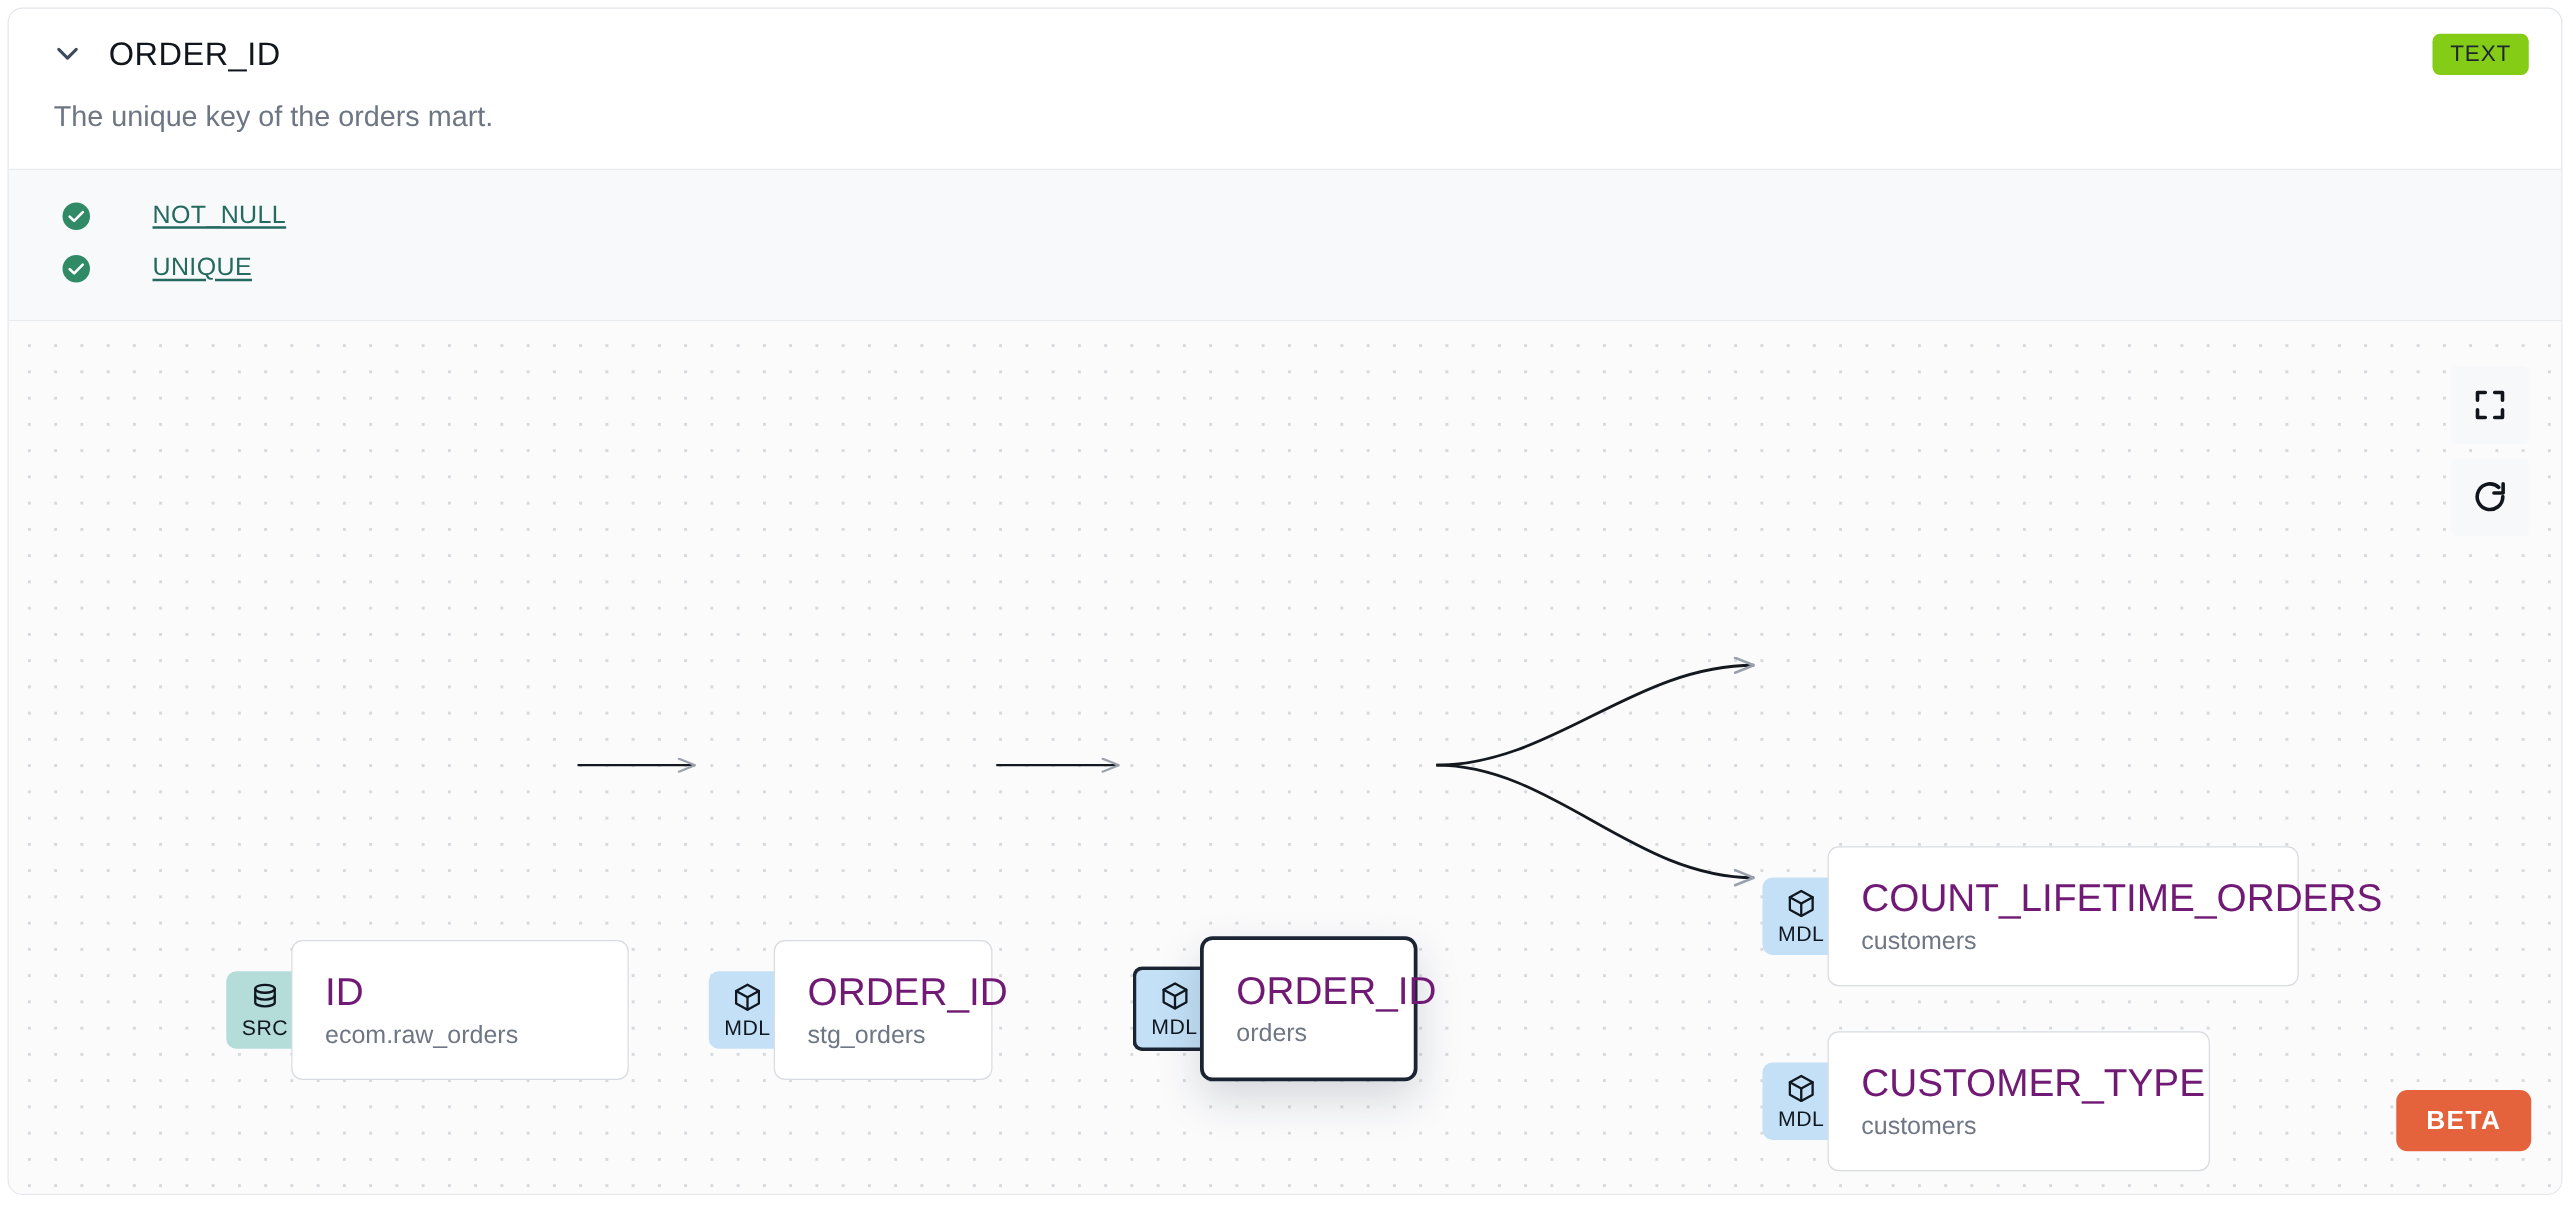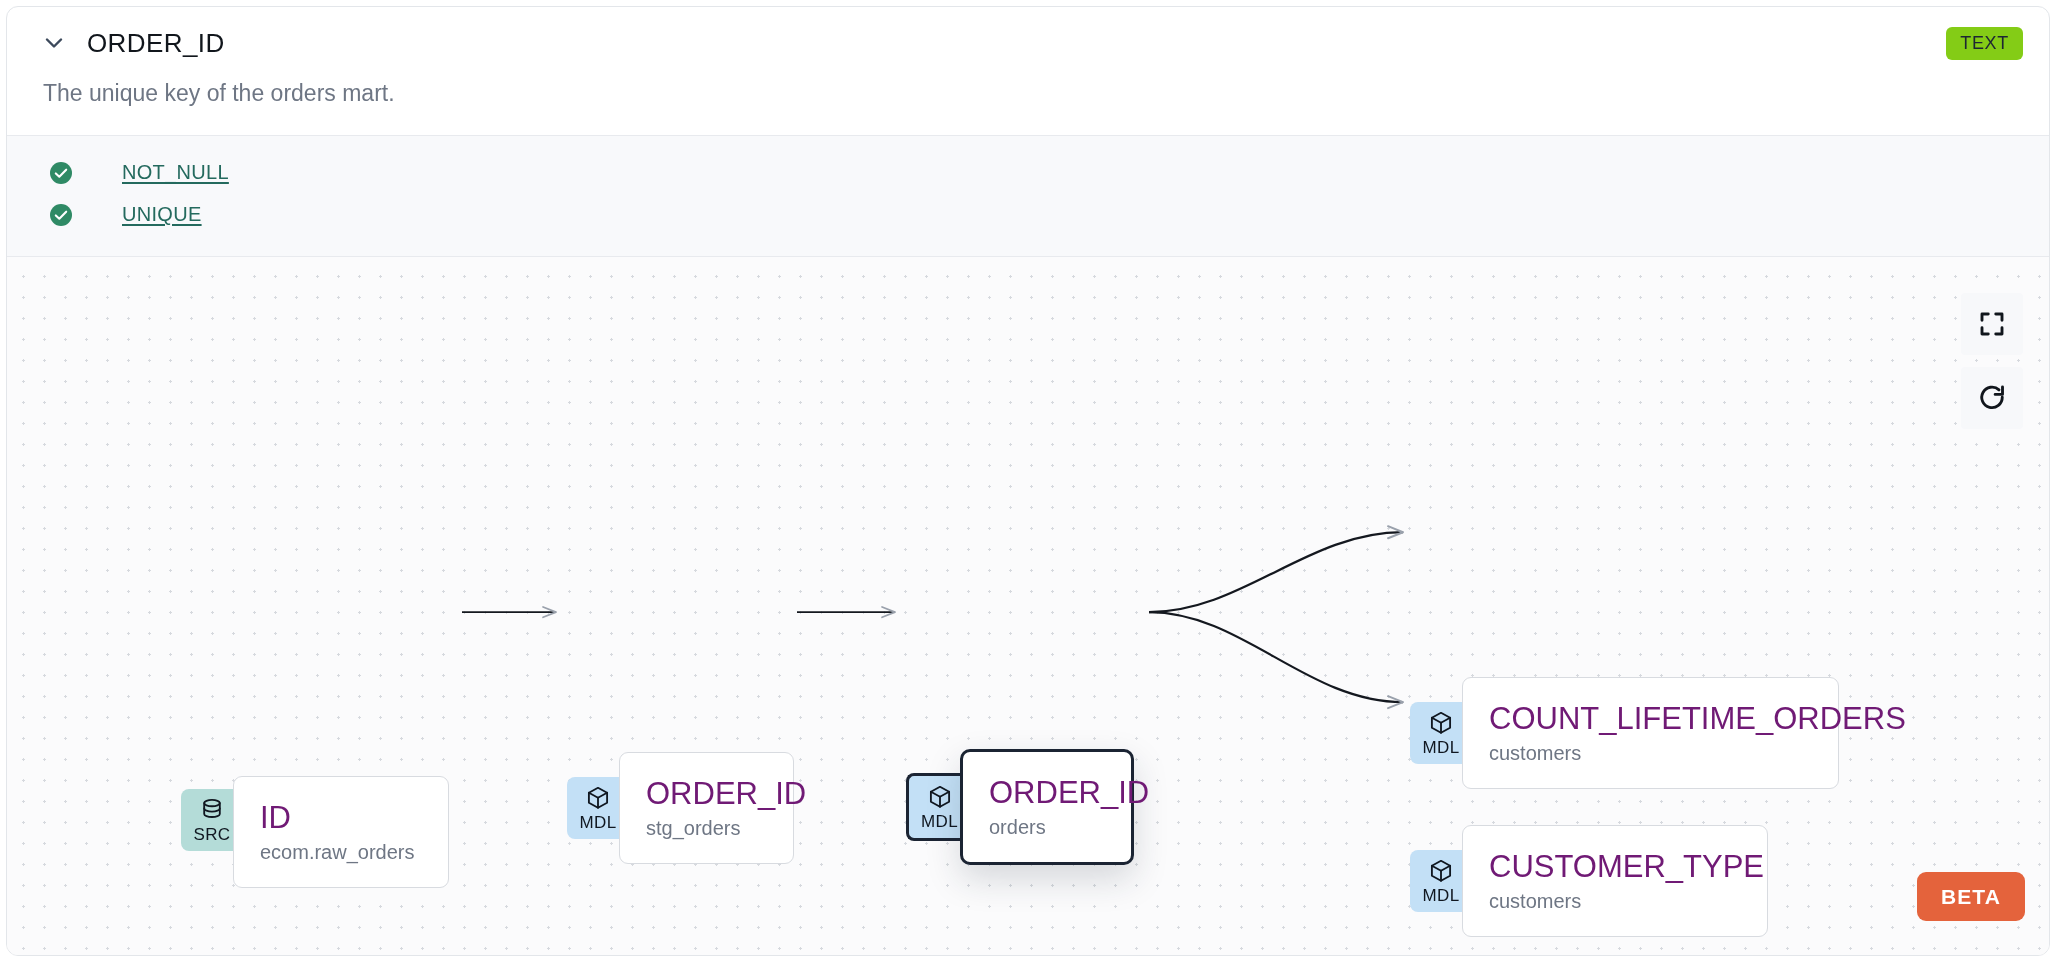--- a/index.html
+++ b/index.html
@@ -296,21 +296,21 @@
 
       <div class="node" style="left:174px; top:495px;">
         <div class="node-badge src">
           <svg width="26" height="26" viewBox="0 0 24 24" fill="none" stroke="#101720" stroke-width="1.7" stroke-linecap="round" stroke-linejoin="round">
             <ellipse cx="12" cy="5.6" rx="7.2" ry="2.9"></ellipse>
             <path d="M4.8,5.6 v5 c0,1.6 3.2,2.9 7.2,2.9 s7.2,-1.3 7.2,-2.9 v-5"></path>
             <path d="M4.8,10.6 v5 c0,1.6 3.2,2.9 7.2,2.9 s7.2,-1.3 7.2,-2.9 v-5"></path>
           </svg>
           <span class="badge-text">SRC</span>
         </div>
-        <div class="node-body" style="width:216px; height:112px;margin-top:24px;">
+        <div class="node-body" style="width:270px; height:112px;">
           <div class="node-name">ID</div>
           <div class="node-sub">ecom.raw_orders</div>
         </div>
       </div>
 
       <div class="node" style="left:560px; top:495px;">
         <div class="node-badge mdl">
           <svg width="26" height="26" viewBox="0 0 24 24" fill="none" stroke="#101720" stroke-width="1.7" stroke-linecap="round" stroke-linejoin="round">
             <path d="M12,2.6 L20.4,7.2 L20.4,16.4 L12,21 L3.6,16.4 L3.6,7.2 Z"></path>
             <path d="M3.6,7.2 L12,11.8 L20.4,7.2"></path>

